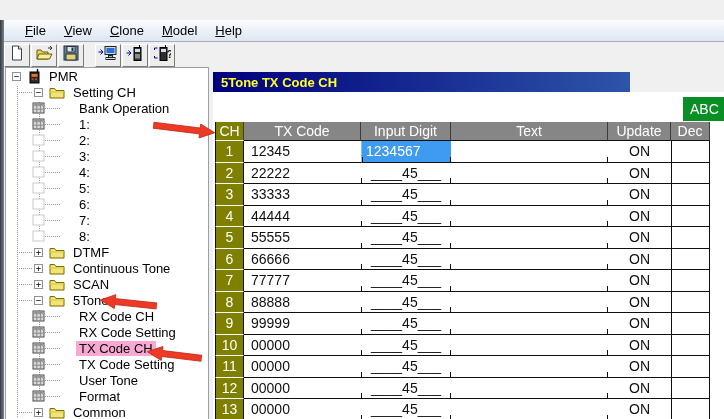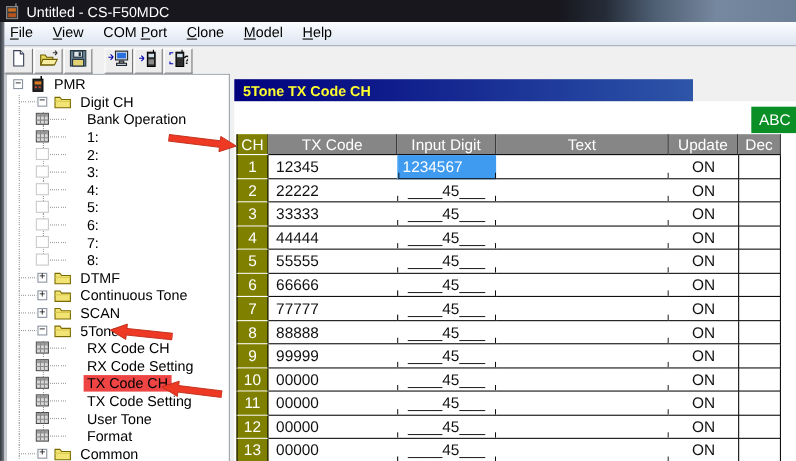--- a/index.html
+++ b/index.html
@@ -9,21 +9,21 @@
 
   
   .titlebar { position:absolute; left:0; top:0; width:724px; height:20px;
     background:linear-gradient(90deg,#17171d 0%,#17171d 70%,#252c38 76%,#4d5e72 82%,#76889f 90%,#6e8097 100%);
     color:#fff; display:flex; align-items:center; font-size:13px; z-index:4; }
   .title-icon { margin:1px 6px 0 4px; display:inline-flex; }
 
   
   .menubar { position:absolute; left:0; top:20px; width:724px; height:22px;
     background:linear-gradient(#fbfdff,#dee6f2); border-bottom:1px solid #a7aeb9;
-    display:flex; align-items:flex-start; font-size:13px; color:#000; z-index:3; padding-left:0; }
+    display:flex; align-items:center; font-size:13px; color:#000; z-index:3; padding-left:16px; }
   .menu-item { padding:2px 9px 3px 9px; cursor:default; }
 
   
   .toolbar { position:absolute; left:0; top:43px; width:724px; height:24px;
     background:#f0f0f0; display:flex; align-items:center; padding-left:4px; z-index:3; }
   .tb-btn { width:26px; height:23px; background:#ededed; margin-right:1px;
     border:1px solid; border-color:#ffffff #7a7a7a #7a7a7a #ffffff;
     display:flex; align-items:center; justify-content:center; }
   .tb-btn.gap { margin-left:10px; }
 
@@ -33,21 +33,21 @@
   
   .tree-panel { position:absolute; left:5px; top:67px; width:204px; height:352px;
     background:#fff; border:1px solid #98a0a8; border-bottom:none; overflow:hidden;
     font-size:13px; z-index:1; }
   .trow { position:relative; height:16px; display:flex; align-items:center; white-space:nowrap; }
   .exp { width:9px; height:9px; border:1px solid #8c93a0; background:#fff; flex:none;
     font-size:9px; line-height:7px; text-align:center; color:#000; margin-right:6px; z-index:2;
     font-family:"DejaVu Sans Mono", monospace; }
   .tico { display:inline-flex; flex:none; margin-right:5px; z-index:2; }
   .tlabel { padding:0 3px; }
-  .tlabel.selected { background:#ef4444; }
+  .tlabel.selected { background:#f9a8d4; }
   .lv0 { padding-left:6px; } .lv1 { padding-left:28px; } .lv2 { padding-left:26px;gap:26px; }
   .vline { position:absolute; width:1px;
     background-image:repeating-linear-gradient(180deg,#9a9a9a 0 1px,transparent 1px 2px); }
   .hstub { position:absolute; top:8px; height:1px;
     background-image:repeating-linear-gradient(90deg,#9a9a9a 0 1px,transparent 1px 2px); }
   .hstub.s1 { left:11px; width:16px; } .hstub.s2 { left:33px; width:21px; }
 
   
   .navbar { position:absolute; left:213px; top:72px; width:417px; height:20px;
     background:linear-gradient(90deg,#00007d,#2d55a8); color:#ffff2e; font-weight:bold;
@@ -78,36 +78,24 @@
 
   
   .arrow { position:absolute; z-index:9; }
   .arrow svg { display:block; }
 </style>
 </head>
 <body>
 
 <div class="window">
 
-  <div class="titlebar">
-    <span class="title-icon">
-      <svg width="14" height="15" viewBox="0 0 14 15">
-          <rect x="2" y="3" width="10" height="11" fill="#3a3a3a" stroke="#8a8a8a"></rect>
-          <line x1="10.5" y1="0" x2="10.5" y2="3" stroke="#aaa"></line>
-          <rect x="3.5" y="4.5" width="7" height="3" fill="#cf6f22"></rect>
-          <rect x="3.5" y="9" width="7" height="3.5" fill="#b5541e"></rect>
-        </svg>
-    </span>
-    <span>Untitled - CS-F50MDC</span>
-  </div>
 
   <div class="menubar">
       <span class="menu-item"><u>F</u>ile</span>
       <span class="menu-item"><u>V</u>iew</span>
-      <span class="menu-item">COM <u>P</u>ort</span>
       <span class="menu-item"><u>C</u>lone</span>
       <span class="menu-item"><u>M</u>odel</span>
       <span class="menu-item"><u>H</u>elp</span>
     </div>
 
   <div class="toolbar">
       <div class="tb-btn">
         <span><svg width="16" height="16" viewBox="0 0 16 16">
             <path d="M3.5 1 L9.5 1 L12.5 4 L12.5 15 L3.5 15 Z" fill="#fff" stroke="#3a3f55"></path>
             <path d="M9.5 1 L9.5 4 L12.5 4" fill="#d8ddea" stroke="#3a3f55"></path>
@@ -179,21 +167,21 @@
         </div>
         <div class="trow lv1">
           <span class="hstub s1"></span>
           <span class="exp">−</span>
           <span class="tico">
             <svg width="16" height="13" viewBox="0 0 16 13">
               <path d="M1 12 L1 2.5 L5.5 2.5 L7 4.5 L15 4.5 L15 12 Z" fill="#f2e375" stroke="#7a6a00"></path>
               <line x1="1" y1="6" x2="15" y2="6" stroke="#d8c84a"></line>
             </svg>
           </span>
-          <span class="tlabel">Digit CH</span>
+          <span class="tlabel">Setting CH</span>
         </div>
         <div class="trow lv2">
           <span class="hstub s2"></span>
           <span class="tico">
             <svg width="13" height="12" viewBox="0 0 13 12">
               <rect x="1" y="1" width="11" height="10" fill="#d9d9d9" stroke="#4a4a4a"></rect>
               <rect x="1.5" y="1.5" width="10" height="2.6" fill="#9a9a9a"></rect>
               <line x1="1" y1="7.2" x2="12" y2="7.2" stroke="#8a8a8a"></line>
               <line x1="4.8" y1="1" x2="4.8" y2="11" stroke="#8a8a8a"></line>
               <line x1="8.4" y1="1" x2="8.4" y2="11" stroke="#8a8a8a"></line>

